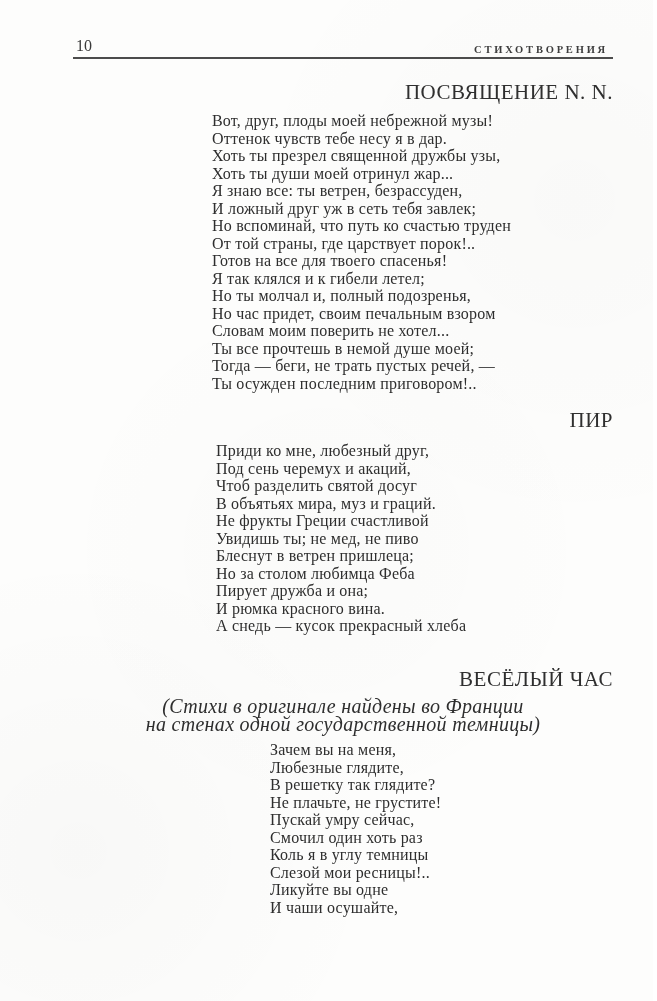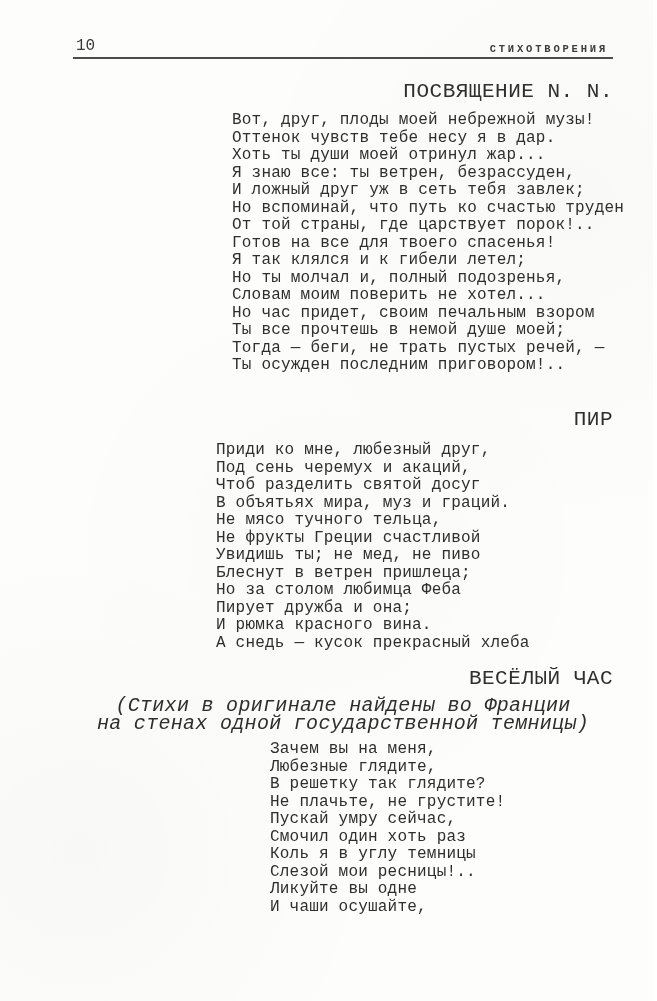--- a/index.html
+++ b/index.html
@@ -5,21 +5,21 @@
   html,body{margin:0;padding:0;}
   body{background:#ffffff;}
   .page{
     position:relative;
     width:653px;height:1001px;
     background:#fdfdfc;
     background-image:
       radial-gradient(circle at 12% 85%, rgba(0,0,0,0.02), transparent 30%),
       radial-gradient(circle at 88% 20%, rgba(0,0,0,0.015), transparent 35%),
       radial-gradient(circle at 50% 55%, rgba(0,0,0,0.01), transparent 45%);
-    font-family:Liberation Mono, monospace;
+    font-family:Liberation Serif, serif;
     color:#2e2e2e;
     overflow:hidden;
   }
   .pagenum{
     position:absolute;left:76px;top:38px;
     font-size:16px;line-height:16px;color:#3a3a3a;
   }
   .running{
     position:absolute;right:45px;top:44px;
     font-size:10.5px;line-height:11px;
@@ -37,21 +37,21 @@
     line-height:20px;color:#2f2f2f;white-space:nowrap;
   }
   .t1{top:82px;}
   .t2{top:410px;}
   .t3{top:669px;}
   .poem{
     position:absolute;
     font-size:16px;line-height:17.5px;letter-spacing:0.2px;
     color:#2e2e2e;white-space:nowrap;
   }
-  .p1{left:212px;top:112px;margin-left:20px;}
+  .p1{left:212px;top:112px;}
   .p2{left:216px;top:442px;}
   .p3{left:270px;top:741px;}
   .epigraph{
     position:absolute;left:73px;top:697px;width:540px;
     text-align:center;font-style:italic;
     font-size:20px;line-height:18px;letter-spacing:0.3px;
     color:#2e2e2e;white-space:nowrap;
   }
 </style>
 </head>
@@ -60,42 +60,42 @@
 <div class="page">
 
   <div class="pagenum">10</div>
   <div class="running">СТИХОТВОРЕНИЯ</div>
   <div class="rule"></div>
 
   <h2 class="poem-title t1">ПОСВЯЩЕНИЕ N. N.</h2>
   <div class="poem p1">
     <div class="line">Вот, друг, плоды моей небрежной музы!</div>
     <div class="line">Оттенок чувств тебе несу я в дар.</div>
+    <div class="line">Хоть ты презрел священной дружбы узы,</div>
     <div class="line">Хоть ты души моей отринул жар...</div>
     <div class="line">Я знаю все: ты ветрен, безрассуден,</div>
     <div class="line">И ложный друг уж в сеть тебя завлек;</div>
     <div class="line">Но вспоминай, что путь ко счастью труден</div>
     <div class="line">От той страны, где царствует порок!..</div>
     <div class="line">Готов на все для твоего спасенья!</div>
     <div class="line">Я так клялся и к гибели летел;</div>
     <div class="line">Но ты молчал и, полный подозренья,</div>
+    <div class="line">Но час придет, своим печальным взором</div>
     <div class="line">Словам моим поверить не хотел...</div>
-    <div class="line">Но час придет, своим печальным взором</div>
     <div class="line">Ты все прочтешь в немой душе моей;</div>
     <div class="line">Тогда — беги, не трать пустых речей, —</div>
     <div class="line">Ты осужден последним приговором!..</div>
   </div>
 
   <h2 class="poem-title t2">ПИР</h2>
   <div class="poem p2">
     <div class="line">Приди ко мне, любезный друг,</div>
     <div class="line">Под сень черемух и акаций,</div>
     <div class="line">Чтоб разделить святой досуг</div>
     <div class="line">В объятьях мира, муз и граций.</div>
-    <div class="line">Не мясо тучного тельца,</div>
     <div class="line">Не фрукты Греции счастливой</div>
     <div class="line">Увидишь ты; не мед, не пиво</div>
     <div class="line">Блеснут в ветрен пришлеца;</div>
     <div class="line">Но за столом любимца Феба</div>
     <div class="line">Пирует дружба и она;</div>
     <div class="line">И рюмка красного вина.</div>
     <div class="line">А снедь — кусок прекрасный хлеба</div>
   </div>
 
   <h2 class="poem-title t3">ВЕСЁЛЫЙ ЧАС</h2>

